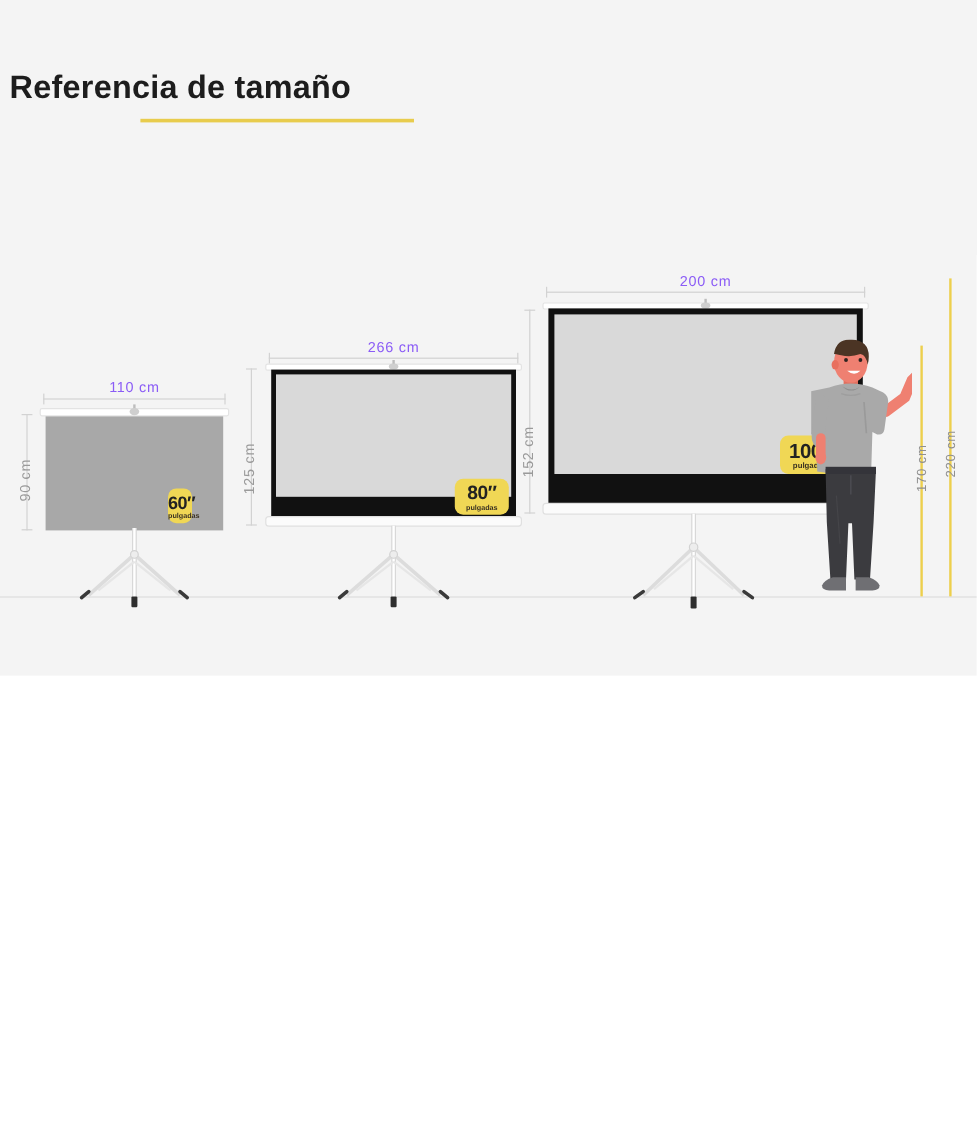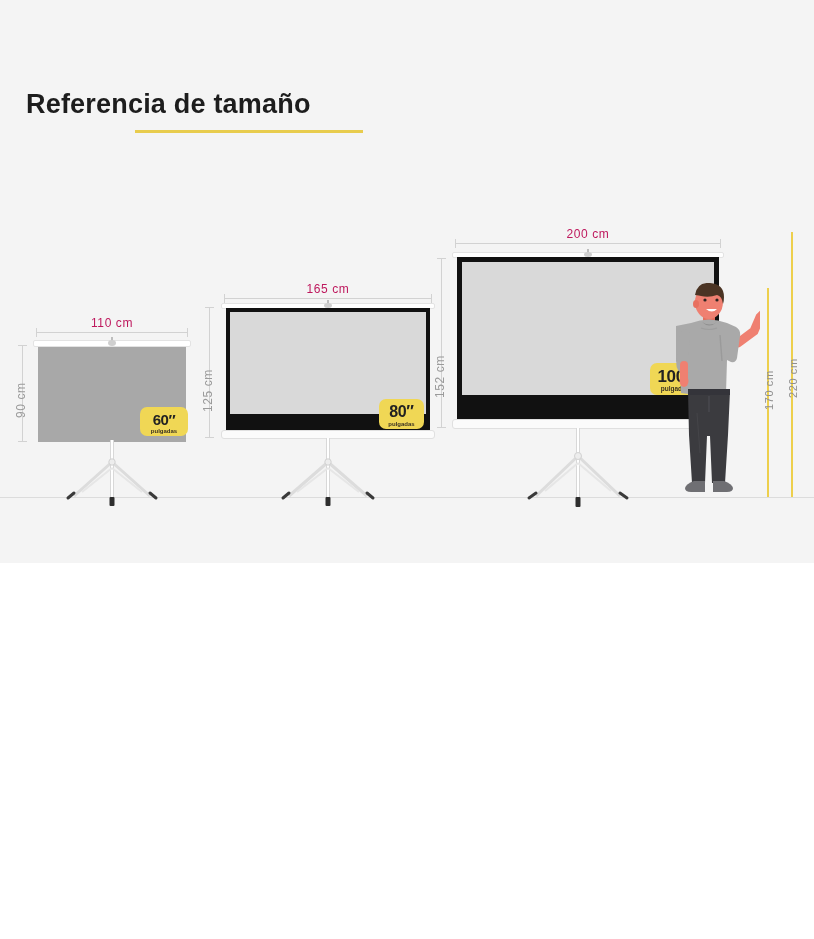--- a/index.html
+++ b/index.html
@@ -24,23 +24,22 @@
     position: absolute;
     left: 0; top: 0;
     width: 814px;
     height: 563px;
     background: #f4f4f4;
   }
 
   
   .heading-wrap {
     position: absolute;
-    left: 26px;
+    left: 8px;
     top: 58px;
-    margin-top: 31px;
   }
   .heading {
     font-size: 27px;
     font-weight: 600;
     letter-spacing: .2px;
     color: #1d1d1d;
     white-space: nowrap;
     font-family: "Liberation Sans", sans-serif;
   }
   .heading-rule {
@@ -78,21 +77,21 @@
     width: 1px;
     height: 9px;
     background: #d2d2d2;
   }
   .dim-top-line::before { left: 0; }
   .dim-top-line::after  { right: 0; }
 
   .dim-top-label {
     position: absolute;
     font-size: 12px;
-    color: #be185d;
+    color: #8b5cf6;
     letter-spacing: .6px;
     white-space: nowrap;
     text-align: center;
   }
 
   .dim-side-line {
     position: absolute;
     width: 1px;
     background: #d2d2d2;
   }
@@ -222,21 +221,21 @@
 
     <div class="dim-side-line" style="left:22px;top:345px;height:97px;"></div>
     <div class="dim-side-label" style="left:14px;top:418px;">90 cm</div>
 
     <div class="casing-top" style="left:33px;top:340px;width:158px;height:7px;"></div>
     <div class="casing-knob-stem" style="left:111px;top:337px;width:2px;height:4px;"></div>
     <div class="casing-knob" style="left:108px;top:340px;width:8px;height:6px;"></div>
 
     <div class="screen-plain" style="left:38px;top:347px;width:148px;height:95px;"></div>
 
-    <div class="badge" style="left:140px;top:407px;width:48px;height:29px;">
+    <div class="badge" style="left:140px;top:407px;width:20px;height:29px;">
       <span class="badge-size" style="font-size:15px;">60″</span>
       <span class="badge-unit" style="font-size:6px;">pulgadas</span>
     </div>
 
     <svg class="tripod" style="left:60px;top:440px;" width="110" height="75">
       <line x1="52" y1="0" x2="52" y2="58" stroke="#d8d8d8" stroke-width="4"></line>
       <line x1="52" y1="0" x2="52" y2="58" stroke="#ffffff" stroke-width="2"></line>
       <line x1="52" y1="22" x2="14" y2="56" stroke="#dcdcdc" stroke-width="3"></line>
       <line x1="52" y1="22" x2="90" y2="56" stroke="#dcdcdc" stroke-width="3"></line>
       <line x1="52" y1="28" x2="22" y2="52" stroke="#e6e6e6" stroke-width="2"></line>
@@ -244,21 +243,21 @@
       <circle cx="52" cy="22" r="3.2" fill="#ededed" stroke="#d2d2d2" stroke-width="1"></circle>
       <line x1="14" y1="53" x2="8" y2="58" stroke="#3a3a3a" stroke-width="3" stroke-linecap="round"></line>
       <line x1="90" y1="53" x2="96" y2="58" stroke="#3a3a3a" stroke-width="3" stroke-linecap="round"></line>
       <rect x="49.5" y="57" width="5" height="9" rx="1" fill="#2e2e2e"></rect>
     </svg>
   </div>
 
   <div class="unit" style="left:0;top:0;width:814px;height:563px;">
 
     <div class="dim-top-line" style="left:224px;top:298px;width:208px;"></div>
-    <div class="dim-top-label" style="left:224px;top:282px;width:208px;">165 cm</div>
+    <div class="dim-top-label" style="left:224px;top:282px;width:208px;">266 cm</div>
 
     <div class="dim-side-line" style="left:209px;top:307px;height:131px;"></div>
     <div class="dim-side-label" style="left:201px;top:412px;">125 cm</div>
 
     <div class="casing-top" style="left:221px;top:303px;width:214px;height:6px;"></div>
     <div class="casing-knob-stem" style="left:327px;top:300px;width:2px;height:4px;"></div>
     <div class="casing-knob" style="left:324px;top:303px;width:8px;height:5px;"></div>
 
     <div class="screen-framed" style="left:226px;top:308px;width:204px;height:124px;"></div>
     <div class="screen-surface" style="left:230px;top:312px;width:196px;height:102px;"></div>

